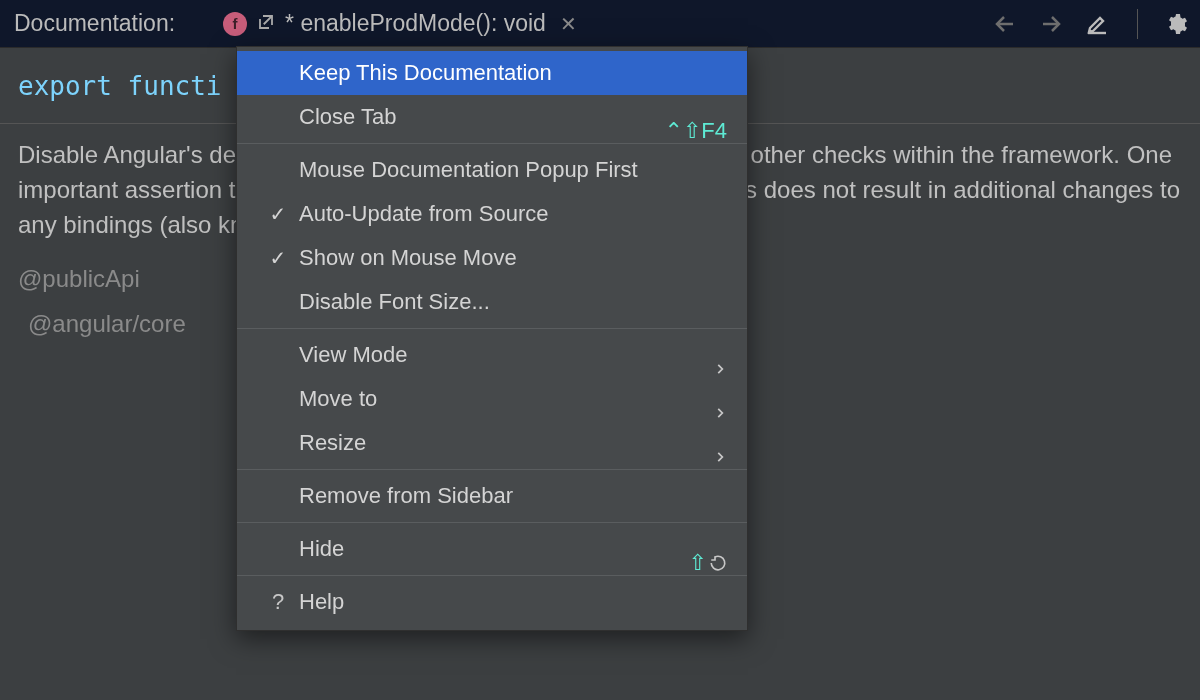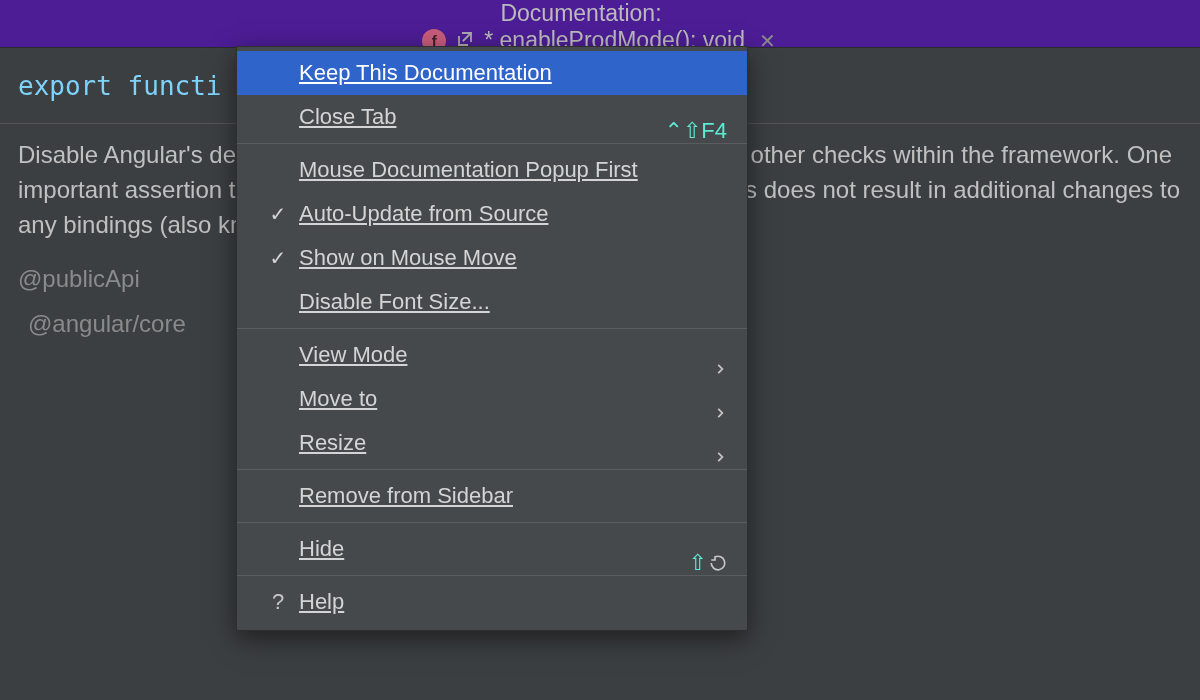--- a/index.html
+++ b/index.html
@@ -12,22 +12,21 @@
     position: relative;
   }
 
   
   .header {
     height: 48px;
     display: flex;
     align-items: center;
     padding: 0 12px 0 14px;
     border-bottom: 1px solid #2b2b2b;
-    background: #4c1d95;
-    flex-direction: column;
+    background: #0f172a;
   }
   .header-title {
     color: #bbbbbb;
     font-size: 23px;
     margin-right: 40px;
   }
   .tab {
     display: flex;
     align-items: center;
     gap: 10px;
@@ -108,21 +107,21 @@
     font-size: 22px;
     cursor: default;
   }
   .menu-item .lead {
     width: 42px;
     display: flex;
     align-items: center;
     justify-content: center;
     color: #d4d4d4;
   }
-  .menu-item .label { flex: 1; text-decoration: underline; }
+  .menu-item .label { flex: 1; }
   .menu-item .trail {
     color: #5eead4;
     display: flex;
     align-items: center;
     margin-top: 27px;
   }
   .menu-item .trail svg { width: 14px; height: 14px; }
   .menu-item.highlight {
     background: #2f65ca;
     color: #ffffff;

